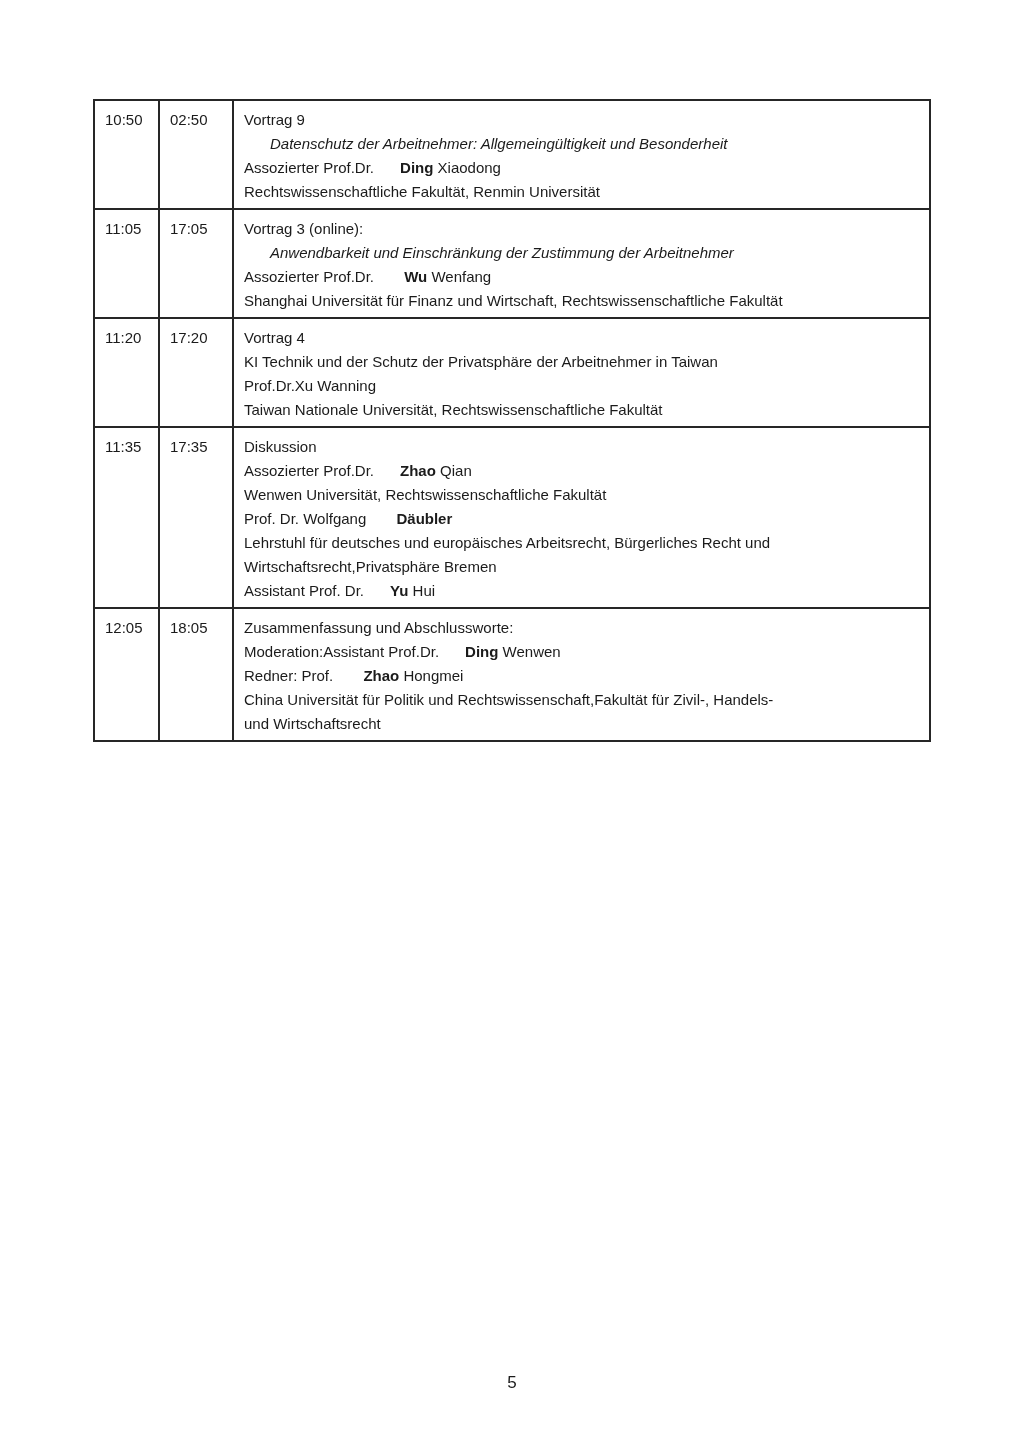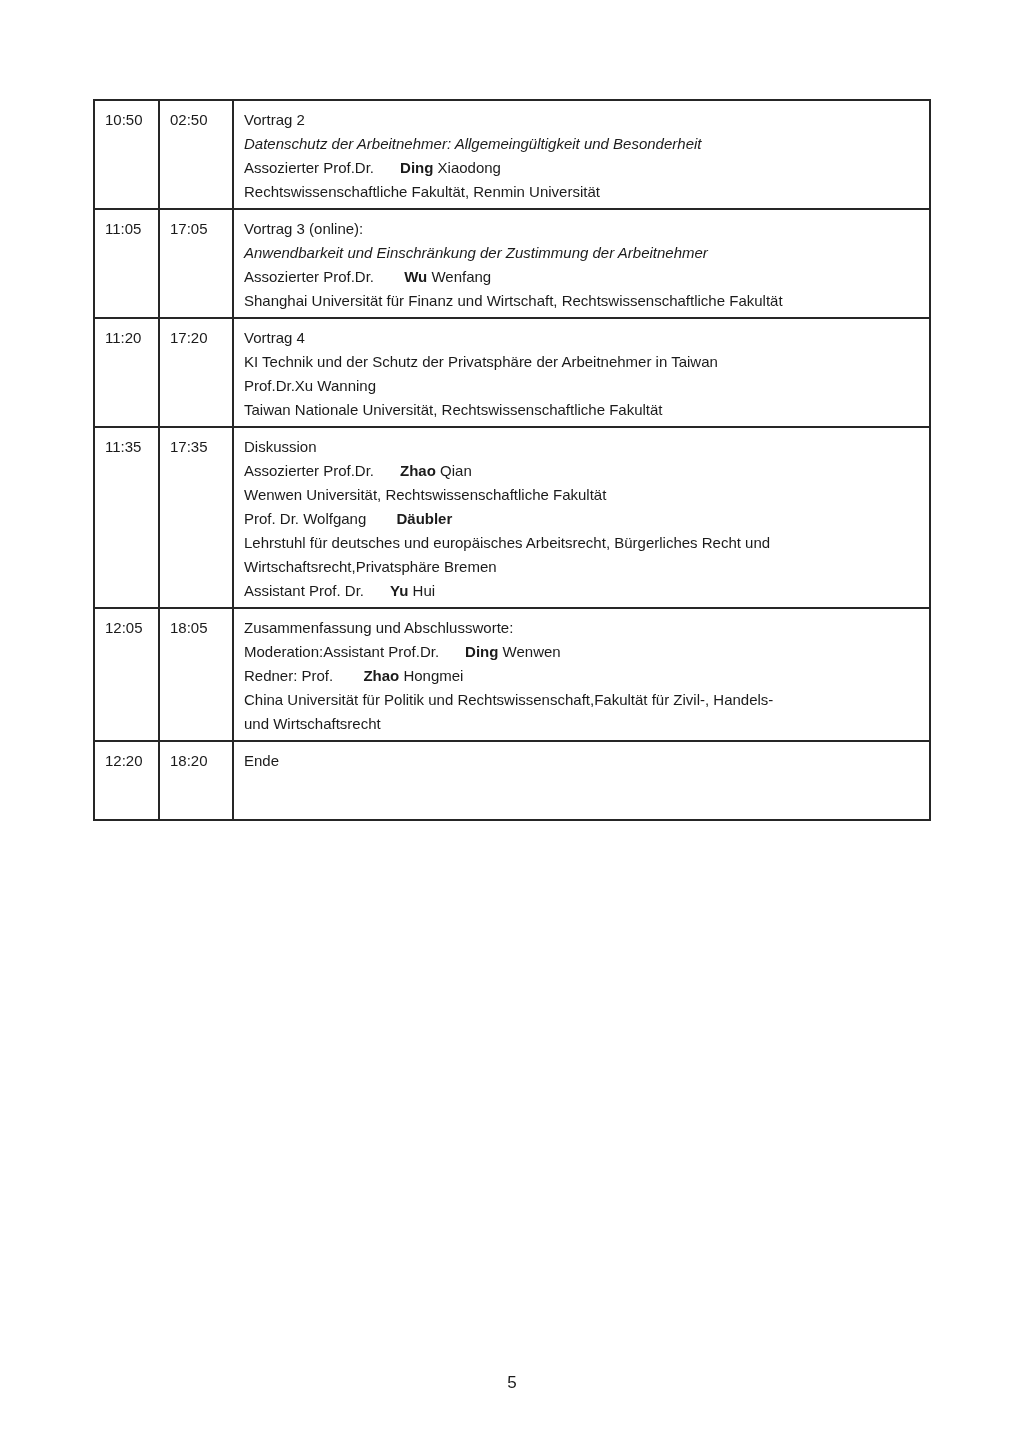--- a/index.html
+++ b/index.html
@@ -37,21 +37,21 @@
   }
   td.time {
     white-space: nowrap;
     padding-left: 9px;
   }
   td.desc {
     padding-left: 11px;
   }
   td.desc .line { white-space: nowrap; }
   .b { font-weight: bold; padding-left: 26px; }
-  .i { font-style: italic; }
+  .i { font-style: italic; margin-left: 26px; }
   tr:last-child td { height: 66px; }
   .page-number {
     position: absolute;
     left: 0;
     top: 1372px;
     width: 1024px;
     text-align: center;
     font-size: 17px;
     line-height: 22px;
   }
@@ -65,21 +65,21 @@
     <colgroup>
       <col class="c-time-a">
       <col class="c-time-b">
       <col class="c-desc">
     </colgroup>
     <tbody>
         <tr>
           <td class="time">10:50</td>
           <td class="time">02:50</td>
           <td class="desc">
-            <div class="line"><span>Vortrag 2</span></div>
+            <div class="line"><span>Vortrag 9</span></div>
             <div class="line"><span class="i">Datenschutz der Arbeitnehmer: Allgemeingültigkeit und Besonderheit</span></div>
             <div class="line"><span>Assozierter Prof.Dr.</span><span class="b">Ding</span><span> Xiaodong</span></div>
             <div class="line"><span>Rechtswissenschaftliche Fakultät, Renmin Universität</span></div>
           </td>
         </tr>
         <tr>
           <td class="time">11:05</td>
           <td class="time">17:05</td>
           <td class="desc">
             <div class="line"><span>Vortrag 3 (online):</span></div>
@@ -115,25 +115,18 @@
           <td class="time">12:05</td>
           <td class="time">18:05</td>
           <td class="desc">
             <div class="line"><span>Zusammenfassung und Abschlussworte:</span></div>
             <div class="line"><span>Moderation:Assistant Prof.Dr.</span><span class="b">Ding</span><span> Wenwen</span></div>
             <div class="line"><span>Redner: Prof. </span><span class="b">Zhao</span><span> Hongmei</span></div>
             <div class="line"><span>China Universität für Politik und Rechtswissenschaft,Fakultät für Zivil-, Handels-</span></div>
             <div class="line"><span>und Wirtschaftsrecht</span></div>
           </td>
         </tr>
-        <tr>
-          <td class="time">12:20</td>
-          <td class="time">18:20</td>
-          <td class="desc">
-            <div class="line"><span>Ende</span></div>
-          </td>
-        </tr>
       </tbody>
   </table>
 
   <div class="page-number">5</div>
 
 </div>
 
 </body></html>

